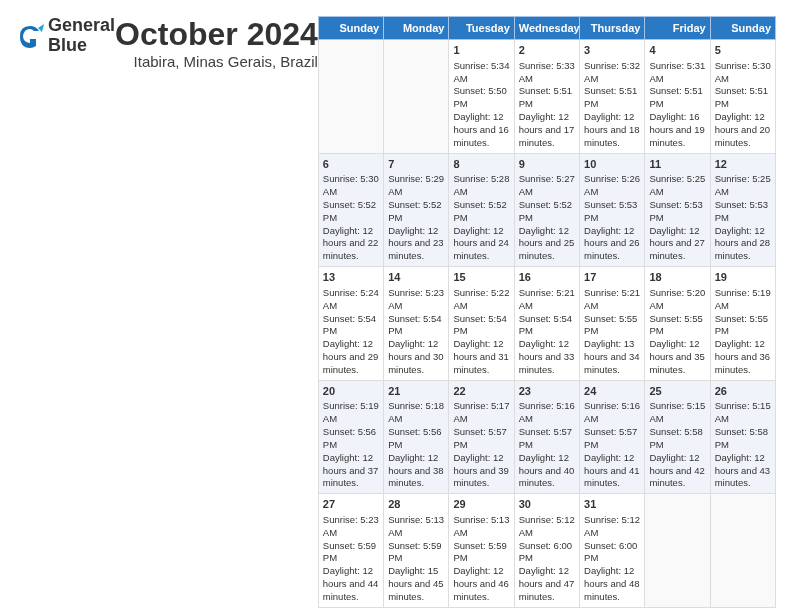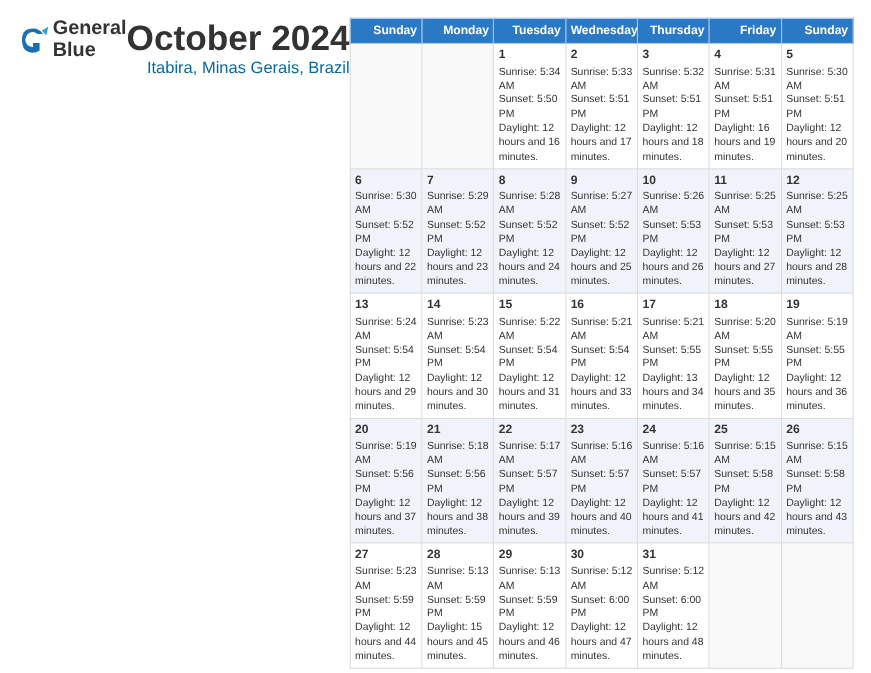--- a/index.html
+++ b/index.html
@@ -42,21 +42,21 @@
       text-align: right;
     }
     .month-title {
       font-size: 32px;
       font-weight: bold;
       color: #333;
       text-align: right;
     }
     .location {
       font-size: 15px;
-      color: #0369a1;
+      color: #404040;
     }
     .calendar {
       flex: 1;
       border: 1px solid #ccc;
       border-collapse: collapse;
       width: 100%;
       table-layout: fixed;
     }
     .calendar th {
       background: #2979c4;

